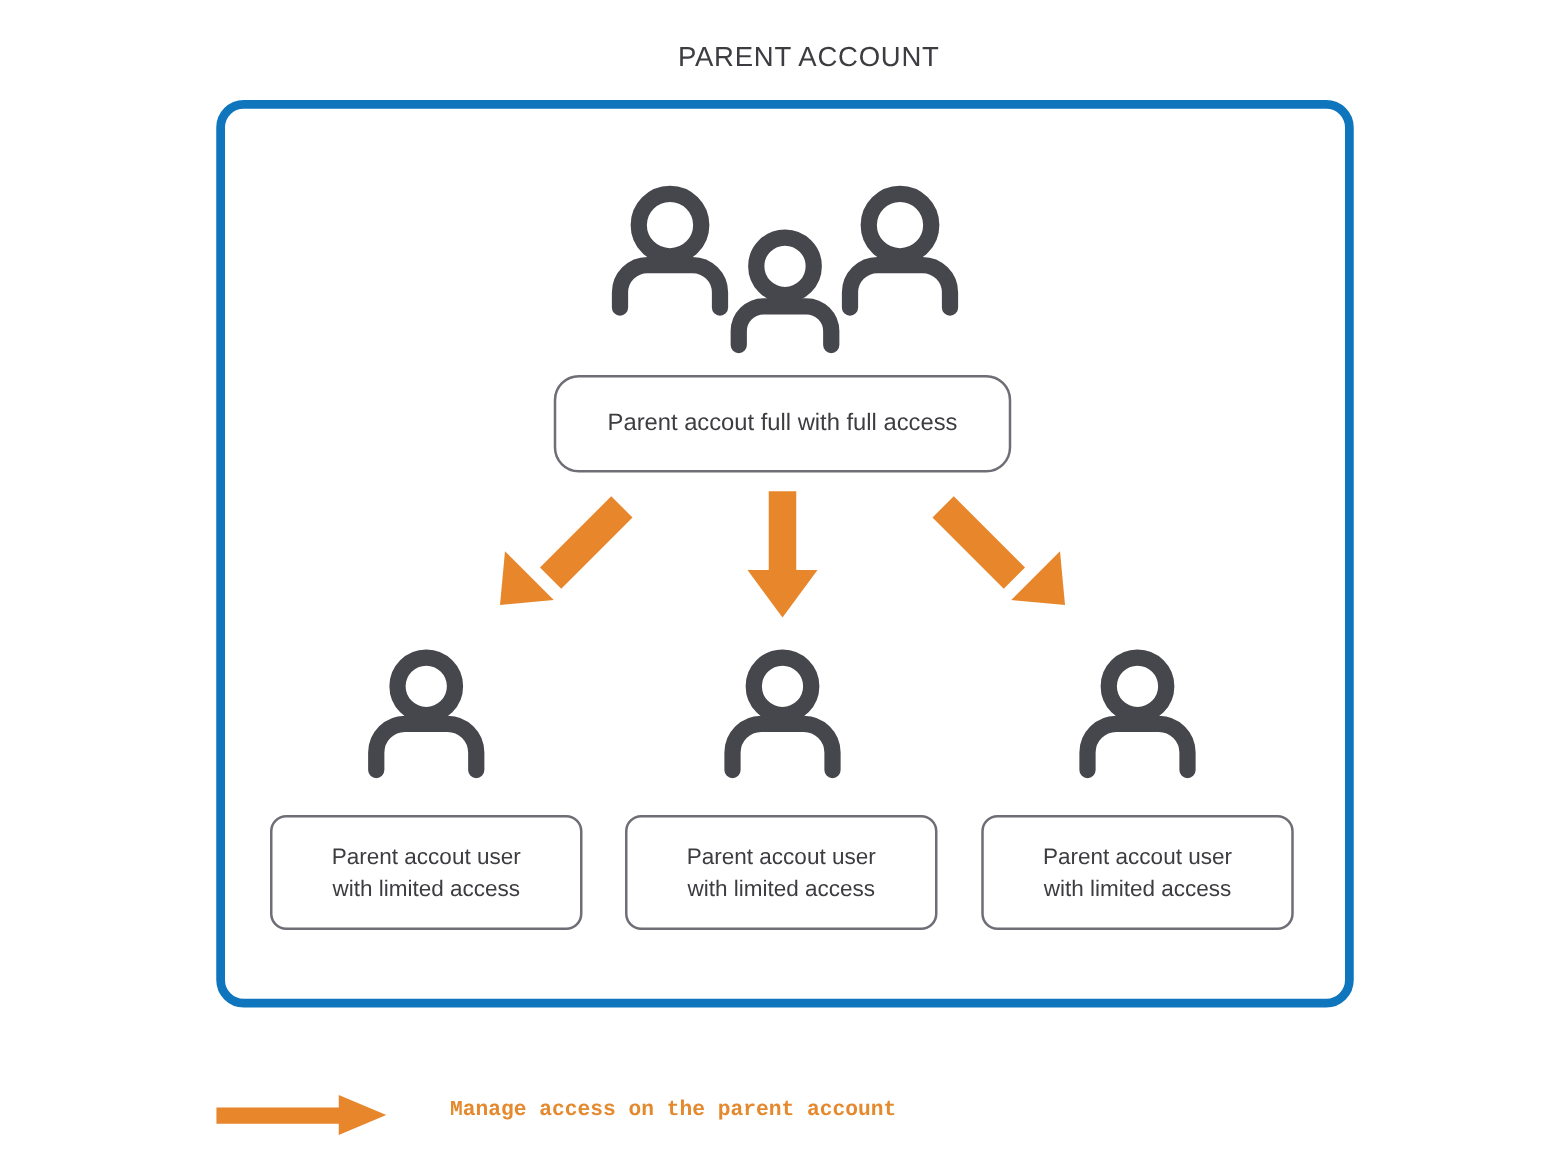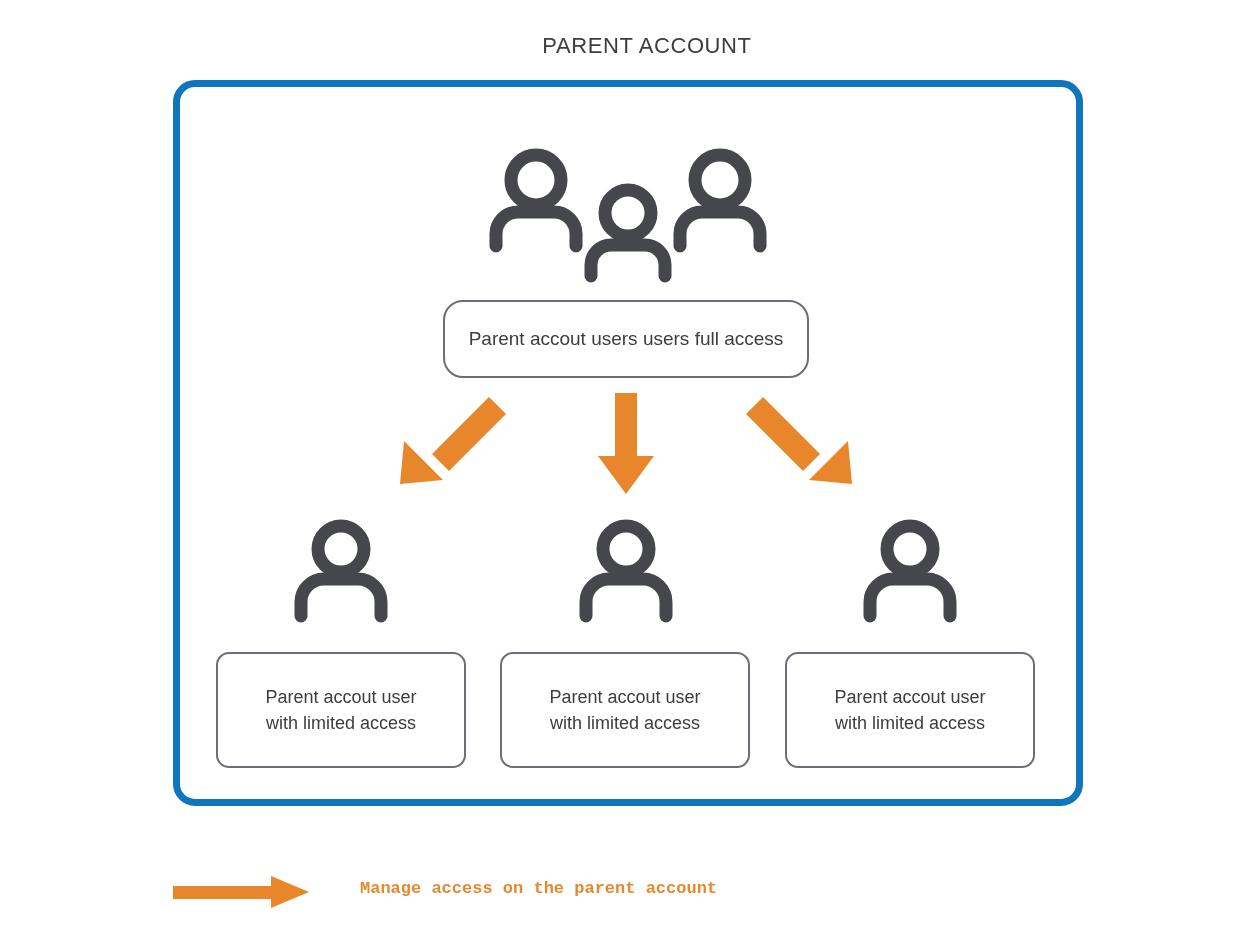--- a/index.html
+++ b/index.html
@@ -94,21 +94,21 @@
     height: 104px;
   }
   .person-left   { left: 289px; top: 519px; }
   .person-center { left: 574px; top: 519px; }
   .person-right  { left: 858px; top: 519px; }
 
   
   .child-box {
     top: 652px;
     width: 250px;
-    height: 116px;
+    height: 92px;
     border-radius: 13px;
     font-size: 18px;
     line-height: 1.45;
   }
   .child-left   { left: 216px; }
   .child-center { left: 500px; }
   .child-right  { left: 785px; }
 
   
   .legend {
@@ -155,21 +155,21 @@
         <circle cx="237" cy="37" r="25"></circle>
         <path d="M197 103 v-12 a22 22 0 0 1 22 -22 h36 a22 22 0 0 1 22 22 v12" stroke-linejoin="round"></path>
 
         <circle cx="145" cy="70" r="23"></circle>
         <path d="M108 133 v-11 a20 20 0 0 1 20 -20 h34 a20 20 0 0 1 20 20 v11" stroke-linejoin="round"></path>
       </g>
     </svg>
   </div>
 
   <div class="node-box parent-box">
-    <span>Parent accout users users full access</span>
+    <span>Parent accout full with full access</span>
   </div>
 
   <svg class="arrow-layer" viewBox="0 0 1252 934">
 
     <g>
       <path d="M489 397 L432 454 L449 471 L506 414 Z" fill="#e8862b"></path>
       <path d="M400 484 L443 480 L404 441 Z" fill="#e8862b"></path>
     </g>
 
     <g>

